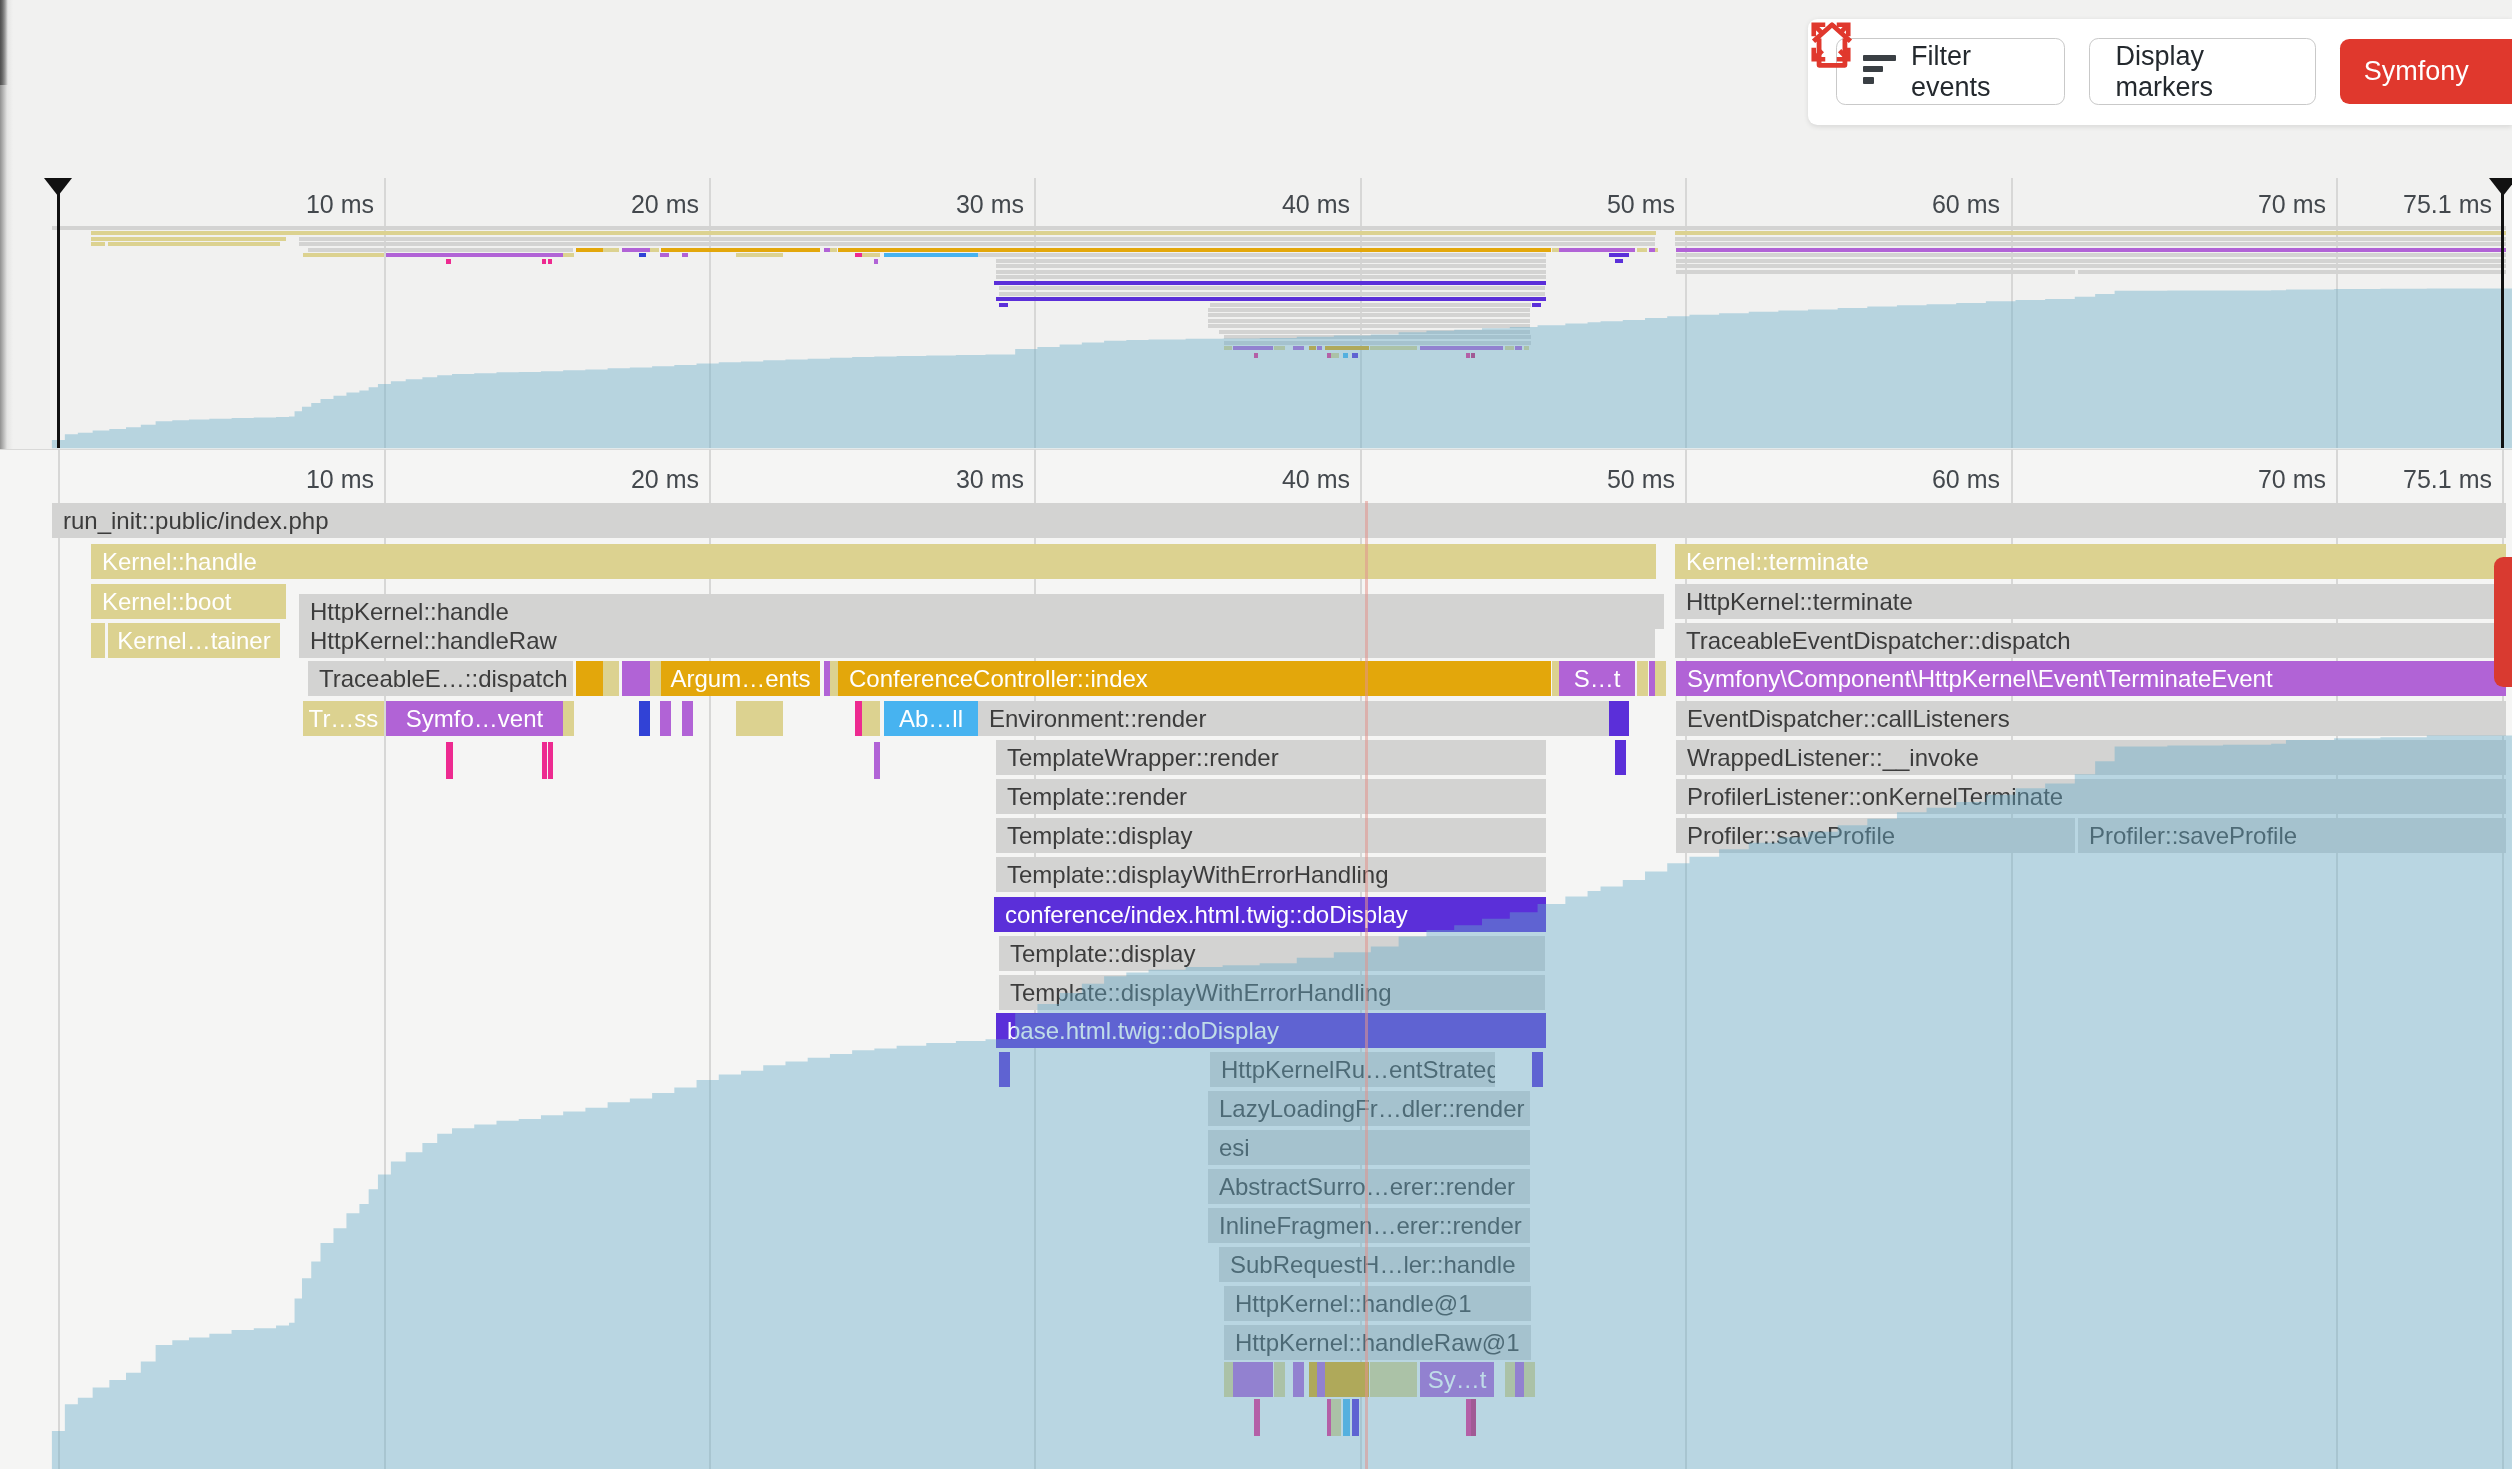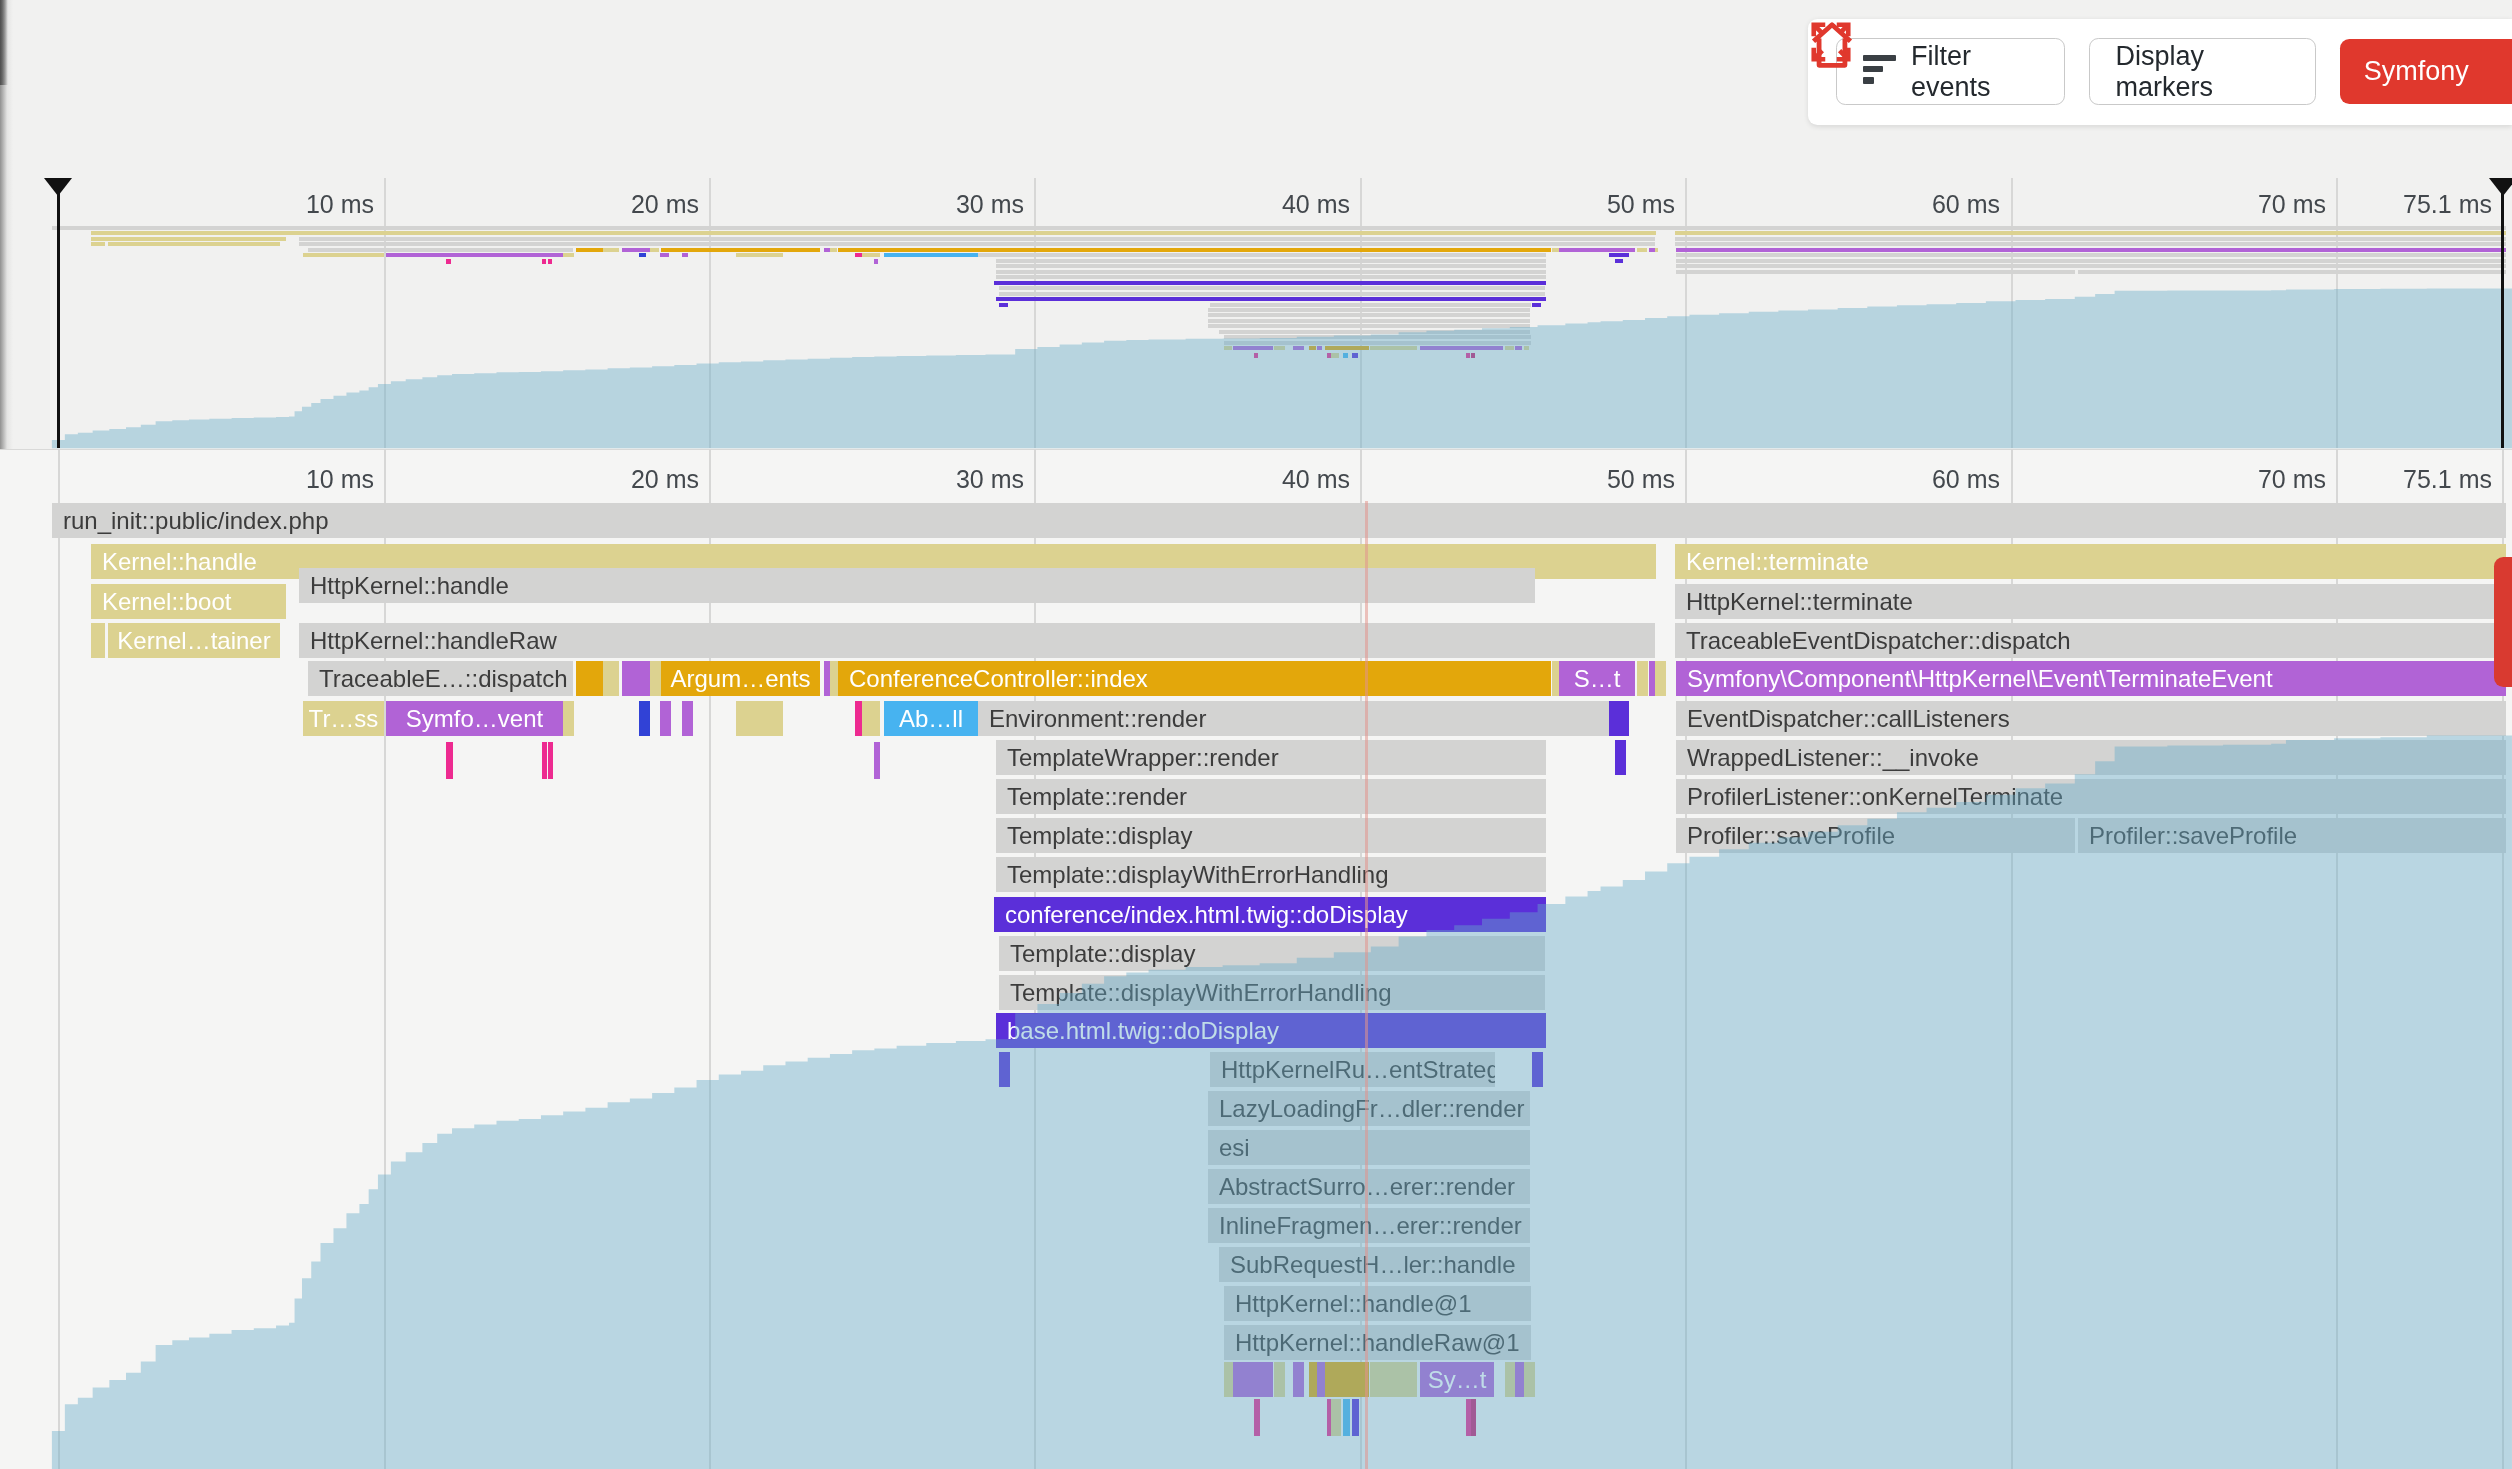--- a/index.html
+++ b/index.html
@@ -174,21 +174,21 @@
       </div>
       <div class="bar" style="left: 91px; top: 544px; width: 1565px; height: 35px; background: rgb(220, 210, 144); display: flex; align-items: center; justify-content: flex-start; padding-left: 11px; color: rgb(255, 255, 255); position: absolute;">
         <span>Kernel::handle</span>
       </div>
       <div class="bar" style="left: 1675px; top: 544px; width: 831px; height: 35px; background: rgb(220, 210, 144); display: flex; align-items: center; justify-content: flex-start; padding-left: 11px; color: rgb(255, 255, 255); position: absolute;">
         <span>Kernel::terminate</span>
       </div>
       <div class="bar" style="left: 91px; top: 584px; width: 195px; height: 35px; background: rgb(220, 210, 144); display: flex; align-items: center; justify-content: flex-start; padding-left: 11px; color: rgb(255, 255, 255); position: absolute;">
         <span>Kernel::boot</span>
       </div>
-      <div class="bar" style="left: 299px; top: 568px; width: 1236px; height: 35px; background: rgb(211, 211, 210); display: flex; align-items: center; justify-content: flex-start; padding-left: 11px; color: rgb(60, 60, 60); position: absolute;">
+      <div class="bar" style="left: 299px; top: 594px; width: 1365px; height: 35px; background: rgb(211, 211, 210); display: flex; align-items: center; justify-content: flex-start; padding-left: 11px; color: rgb(60, 60, 60); position: absolute;">
         <span>HttpKernel::handle</span>
       </div>
       <div class="bar" style="left: 1675px; top: 584px; width: 831px; height: 35px; background: rgb(211, 211, 210); display: flex; align-items: center; justify-content: flex-start; padding-left: 11px; color: rgb(60, 60, 60); position: absolute;">
         <span>HttpKernel::terminate</span>
       </div>
       <div class="bar" style="left: 91px; top: 623px; width: 14px; height: 35px; background: rgb(220, 210, 144); display: flex; align-items: center; justify-content: flex-start; padding-left: 11px; color: rgb(60, 60, 60); position: absolute;"></div>
       <div class="bar" style="left: 108px; top: 623px; width: 172px; height: 35px; background: rgb(220, 210, 144); display: flex; align-items: center; justify-content: center; padding-left: 0px; color: rgb(255, 255, 255); position: absolute;">
         <span>Kernel…tainer</span>
       </div>
       <div class="bar" style="left: 299px; top: 623px; width: 1356px; height: 35px; background: rgb(211, 211, 210); display: flex; align-items: center; justify-content: flex-start; padding-left: 11px; color: rgb(60, 60, 60); position: absolute;">

